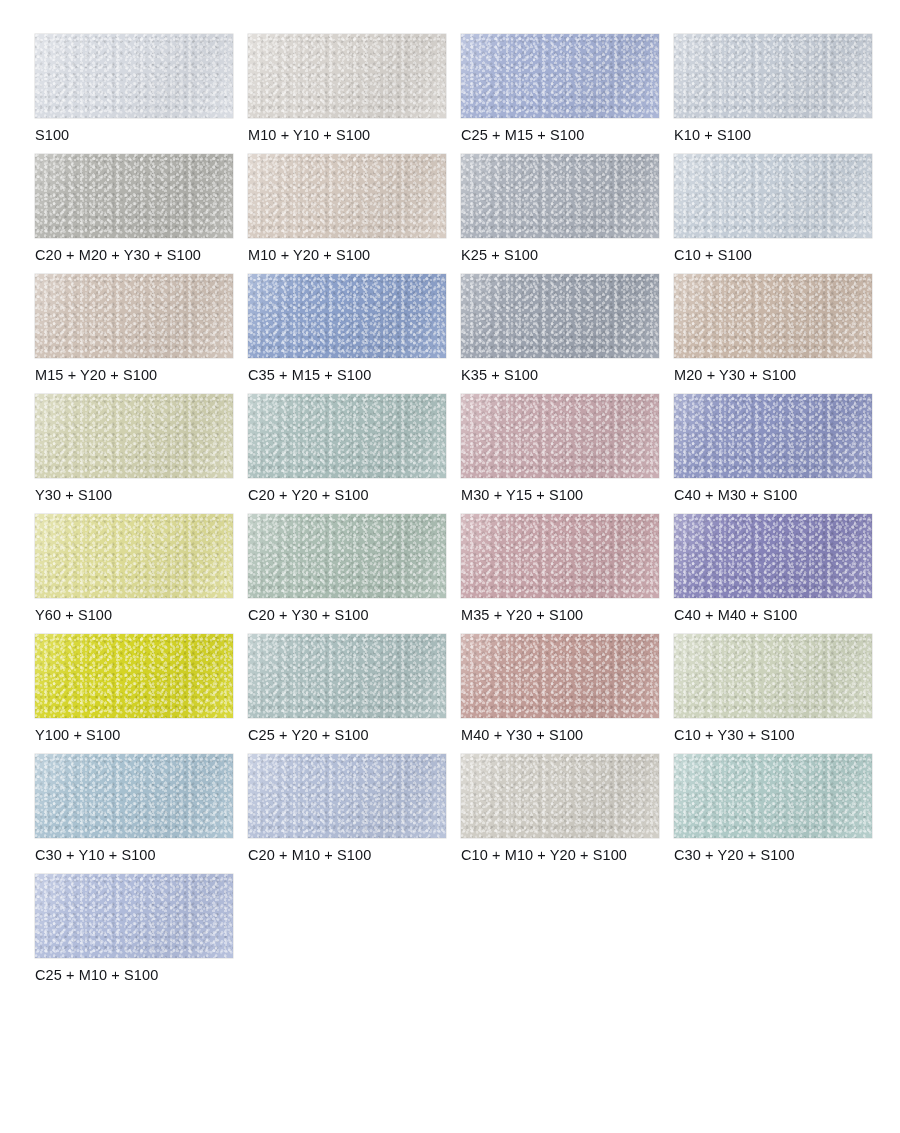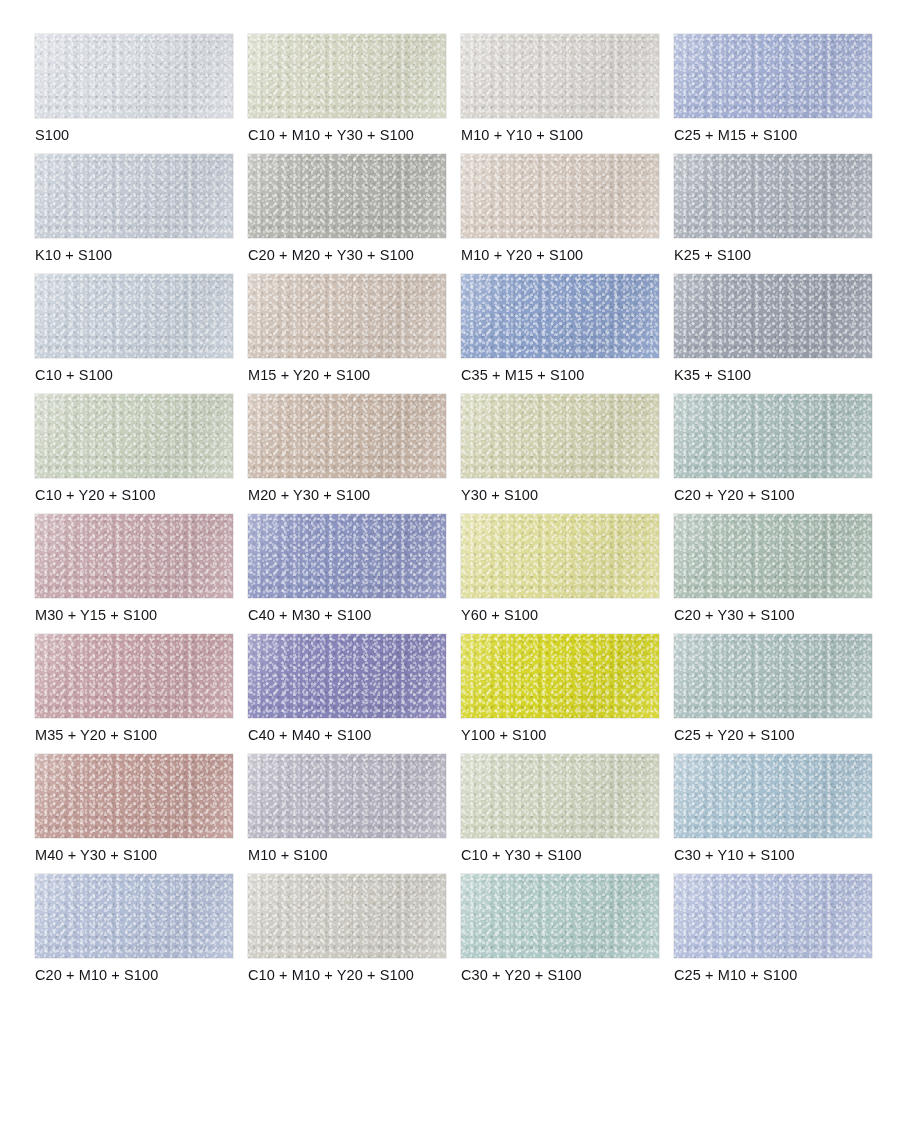--- a/index.html
+++ b/index.html
@@ -106,24 +106,20 @@
 </head>
 <body style="background: rgb(255, 255, 255);">
 
 <div id="chart">
   <div class="grid">
       <div class="cell">
         <div class="swatch" style="background-color: rgb(213, 217, 224);"></div>
         <div class="label">S100</div>
       </div>
       <div class="cell">
-        <div class="swatch" style="background-color: rgb(211, 213, 193);"></div>
-        <div class="label">C10 + M10 + Y30 + S100</div>
-      </div>
-      <div class="cell">
         <div class="swatch" style="background-color: rgb(214, 210, 205);"></div>
         <div class="label">M10 + Y10 + S100</div>
       </div>
       <div class="cell">
         <div class="swatch" style="background-color: rgb(162, 174, 210);"></div>
         <div class="label">C25 + M15 + S100</div>
       </div>
       <div class="cell">
         <div class="swatch" style="background-color: rgb(195, 202, 212);"></div>
         <div class="label">K10 + S100</div>
@@ -150,24 +146,20 @@
       </div>
       <div class="cell">
         <div class="swatch" style="background-color: rgb(138, 159, 201);"></div>
         <div class="label">C35 + M15 + S100</div>
       </div>
       <div class="cell">
         <div class="swatch" style="background-color: rgb(154, 161, 173);"></div>
         <div class="label">K35 + S100</div>
       </div>
       <div class="cell">
-        <div class="swatch" style="background-color: rgb(199, 207, 189);"></div>
-        <div class="label">C10 + Y20 + S100</div>
-      </div>
-      <div class="cell">
         <div class="swatch" style="background-color: rgb(200, 182, 168);"></div>
         <div class="label">M20 + Y30 + S100</div>
       </div>
       <div class="cell">
         <div class="swatch" style="background-color: rgb(208, 208, 176);"></div>
         <div class="label">Y30 + S100</div>
       </div>
       <div class="cell">
         <div class="swatch" style="background-color: rgb(168, 189, 187);"></div>
         <div class="label">C20 + Y20 + S100</div>
@@ -202,24 +194,20 @@
       </div>
       <div class="cell">
         <div class="swatch" style="background-color: rgb(169, 189, 189);"></div>
         <div class="label">C25 + Y20 + S100</div>
       </div>
       <div class="cell">
         <div class="swatch" style="background-color: rgb(192, 154, 149);"></div>
         <div class="label">M40 + Y30 + S100</div>
       </div>
       <div class="cell">
-        <div class="swatch" style="background-color: rgb(182, 180, 193);"></div>
-        <div class="label">M10 + S100</div>
-      </div>
-      <div class="cell">
         <div class="swatch" style="background-color: rgb(204, 210, 188);"></div>
         <div class="label">C10 + Y30 + S100</div>
       </div>
       <div class="cell">
         <div class="swatch" style="background-color: rgb(167, 192, 207);"></div>
         <div class="label">C30 + Y10 + S100</div>
       </div>
       <div class="cell">
         <div class="swatch" style="background-color: rgb(178, 189, 214);"></div>
         <div class="label">C20 + M10 + S100</div>

